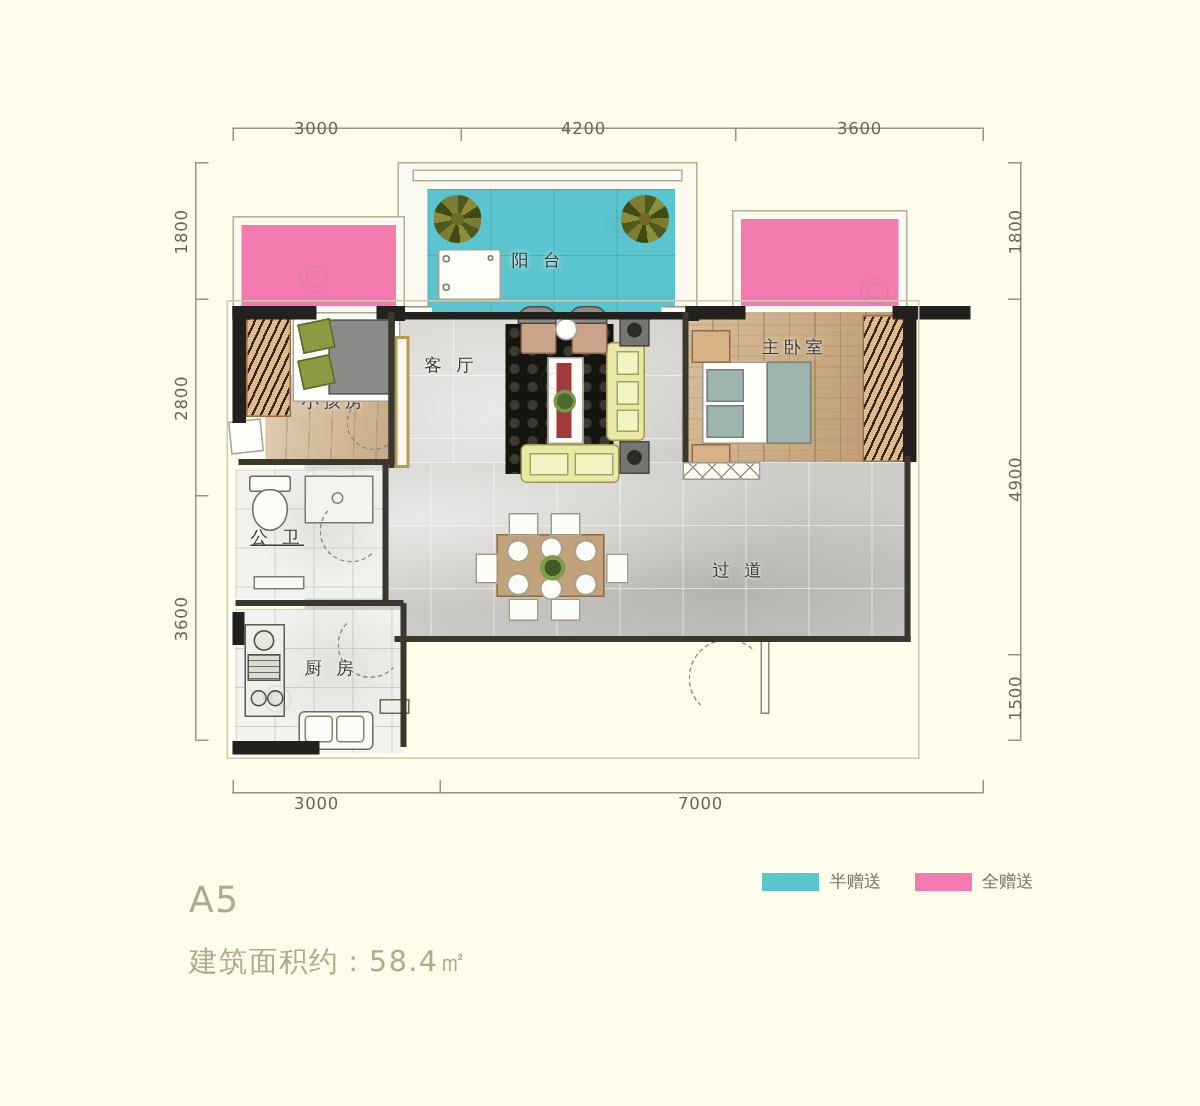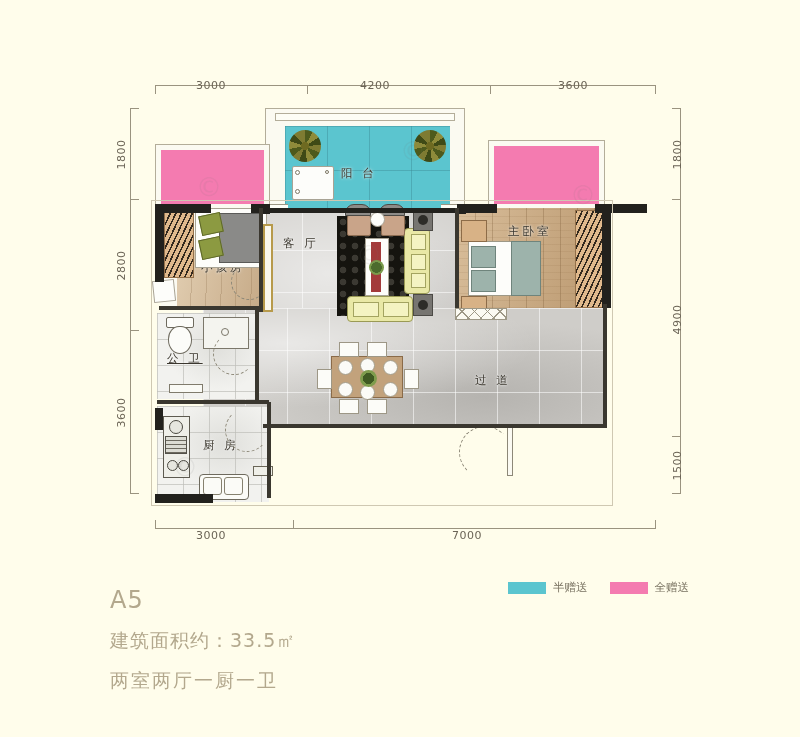--- a/index.html
+++ b/index.html
@@ -283,21 +283,21 @@
     color: #7a7362;
   }
   .legend .sw {
     width: 38px;
     height: 12px;
     display: inline-block;
   }
   .legend .grp { display: flex; align-items: center; gap: 7px; margin-right: 14px; }
 
   
-  .caption { position: absolute; left: 110px; top: 586px; }
+  .caption { position: absolute; left: 126px; top: 586px; }
   .cap-code {
     font-size: 24px;
     color: #b3a88d;
     letter-spacing: 1px;
     margin-bottom: 14px;
     font-family: "DejaVu Sans", "Liberation Sans", sans-serif;
   }
   .cap-area {
     font-size: 19px;
     color: #b3a88d;
@@ -323,21 +323,21 @@
 
 <div class="page">
 
   <div>
     <div class="dline-h" style="left:155px; top:85px; width:500px;"></div>
     <div class="tick-v" style="left:155px; top:85px;"></div>
     <div class="tick-v" style="left:307px; top:85px;"></div>
     <div class="tick-v" style="left:490px; top:85px;"></div>
     <div class="tick-v" style="left:655px; top:85px;"></div>
     <div class="dim-label" style="left:196px; top:79px;">3000</div>
-    <div class="dim-label" style="left:360px; top:79px;">4200</div>
+    <div class="dim-label" style="left:374px; top:79px;">4200</div>
     <div class="dim-label" style="left:558px; top:79px;">3600</div>
   </div>
 
   <div>
     <div class="dline-h" style="left:155px; top:528px; width:500px;"></div>
     <div class="tick-v" style="left:155px; top:520px;"></div>
     <div class="tick-v" style="left:293px; top:520px;"></div>
     <div class="tick-v" style="left:655px; top:520px;"></div>
     <div class="dim-label" style="left:196px; top:529px;">3000</div>
     <div class="dim-label" style="left:452px; top:529px;">7000</div>
@@ -528,17 +528,16 @@
       <span>半赠送</span>
     </div>
     <div class="grp">
       <span class="sw" style="background:#f47bb0;"></span>
       <span>全赠送</span>
     </div>
   </div>
 
   <div class="caption">
     <div class="cap-code">A5</div>
-    <div class="cap-area">建筑面积约：33.5㎡</div>
-    <div class="cap-rooms">两室两厅一厨一卫</div>
+    <div class="cap-area">建筑面积约：58.4㎡</div>
   </div>
 
 </div>
 
 </body></html>

